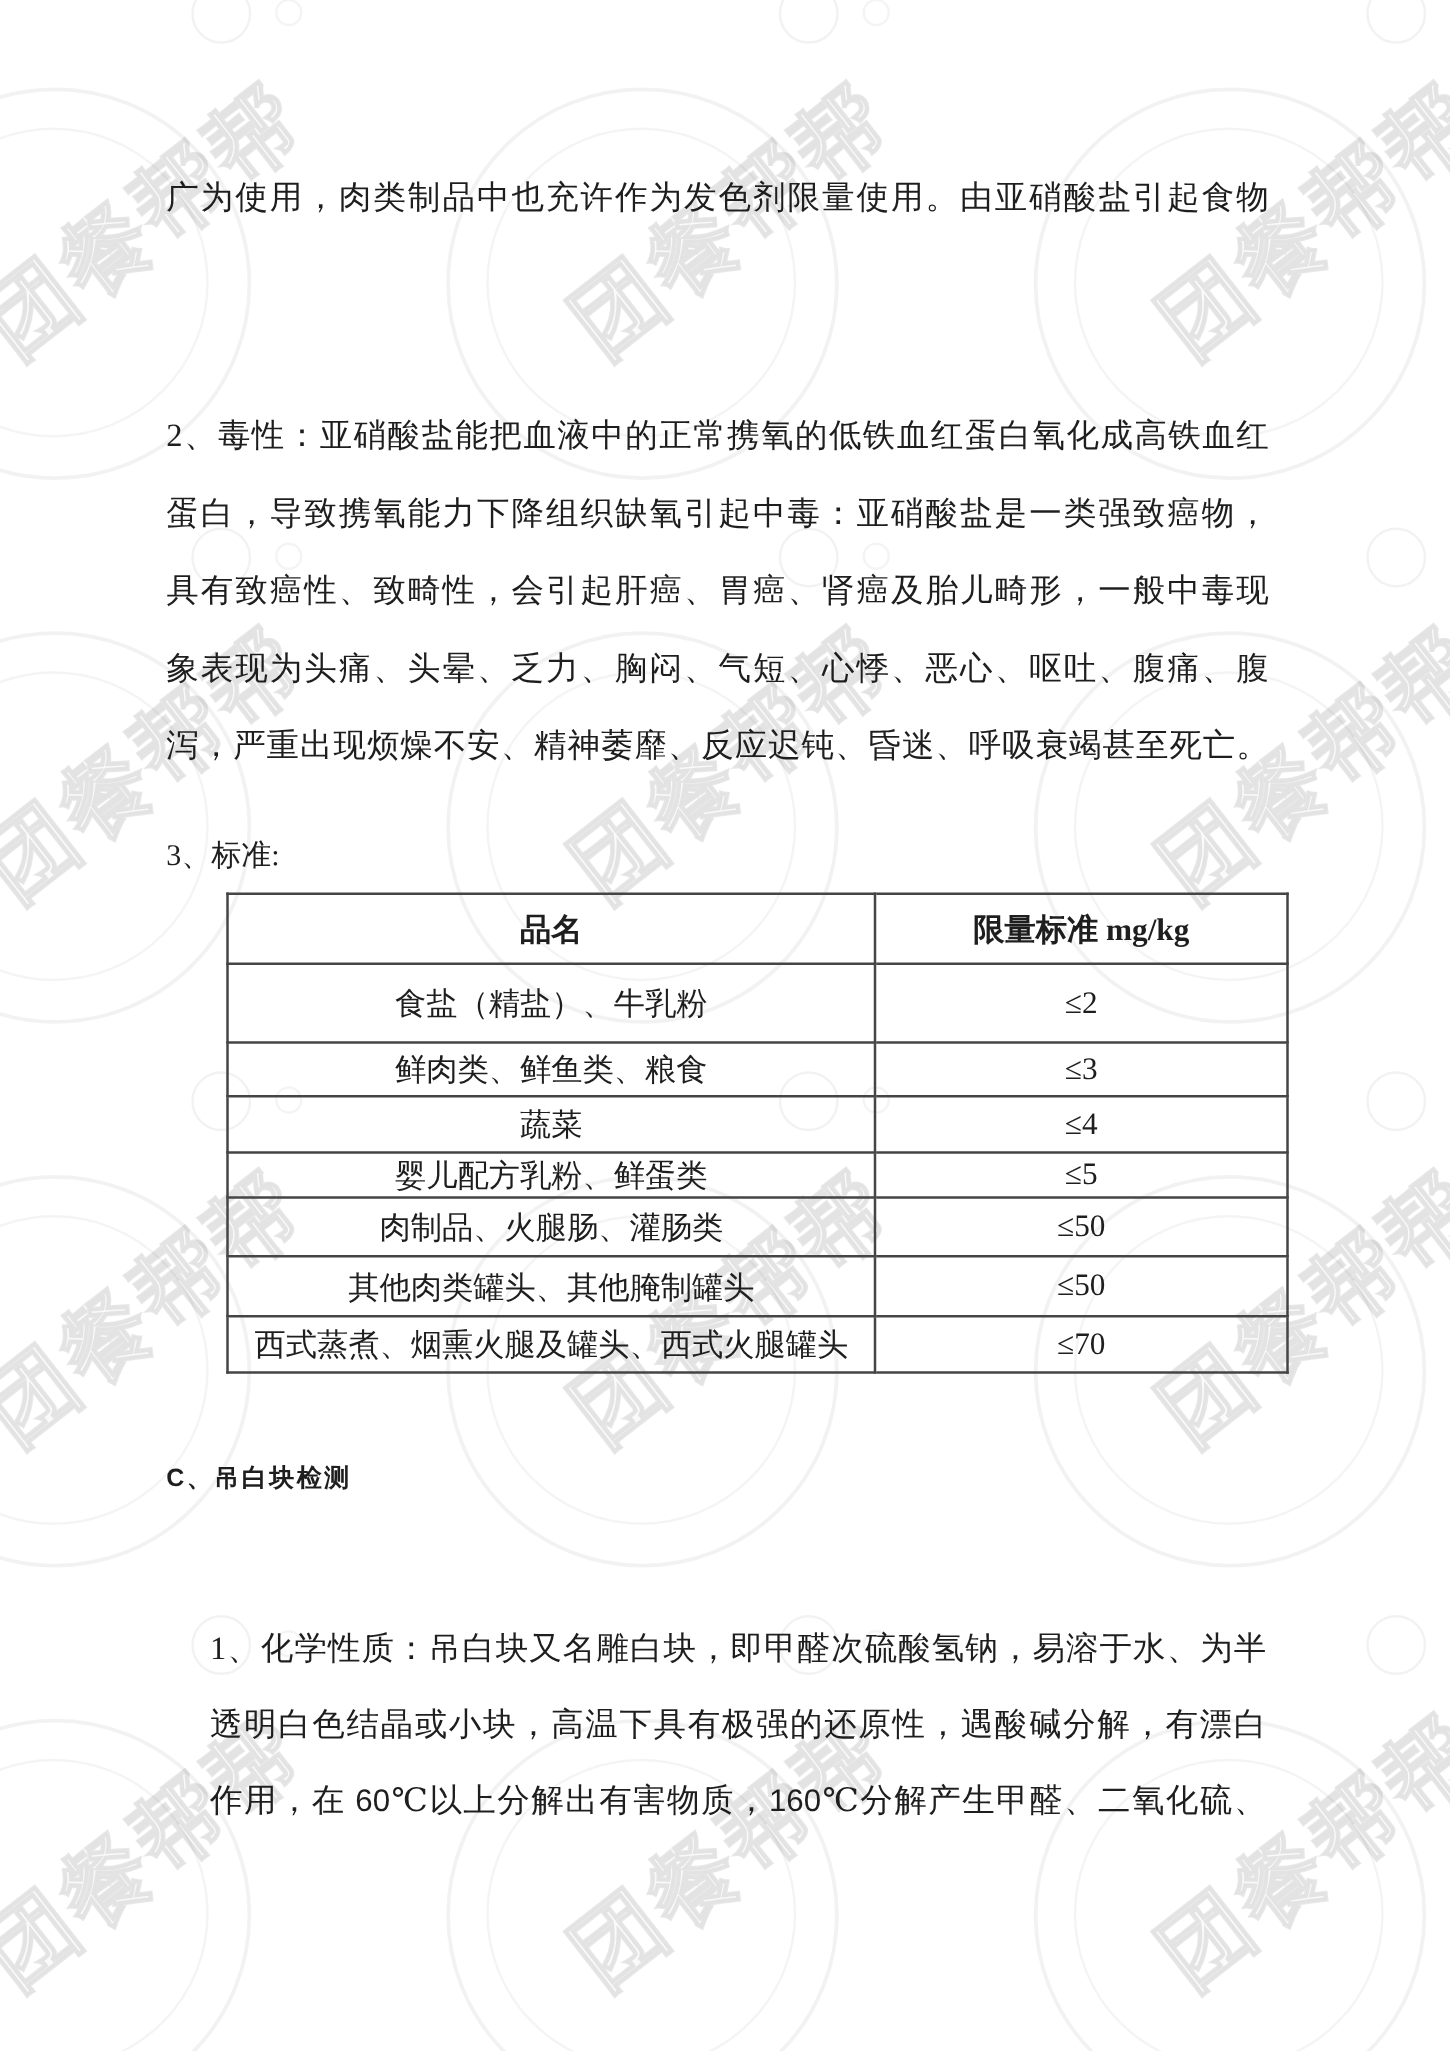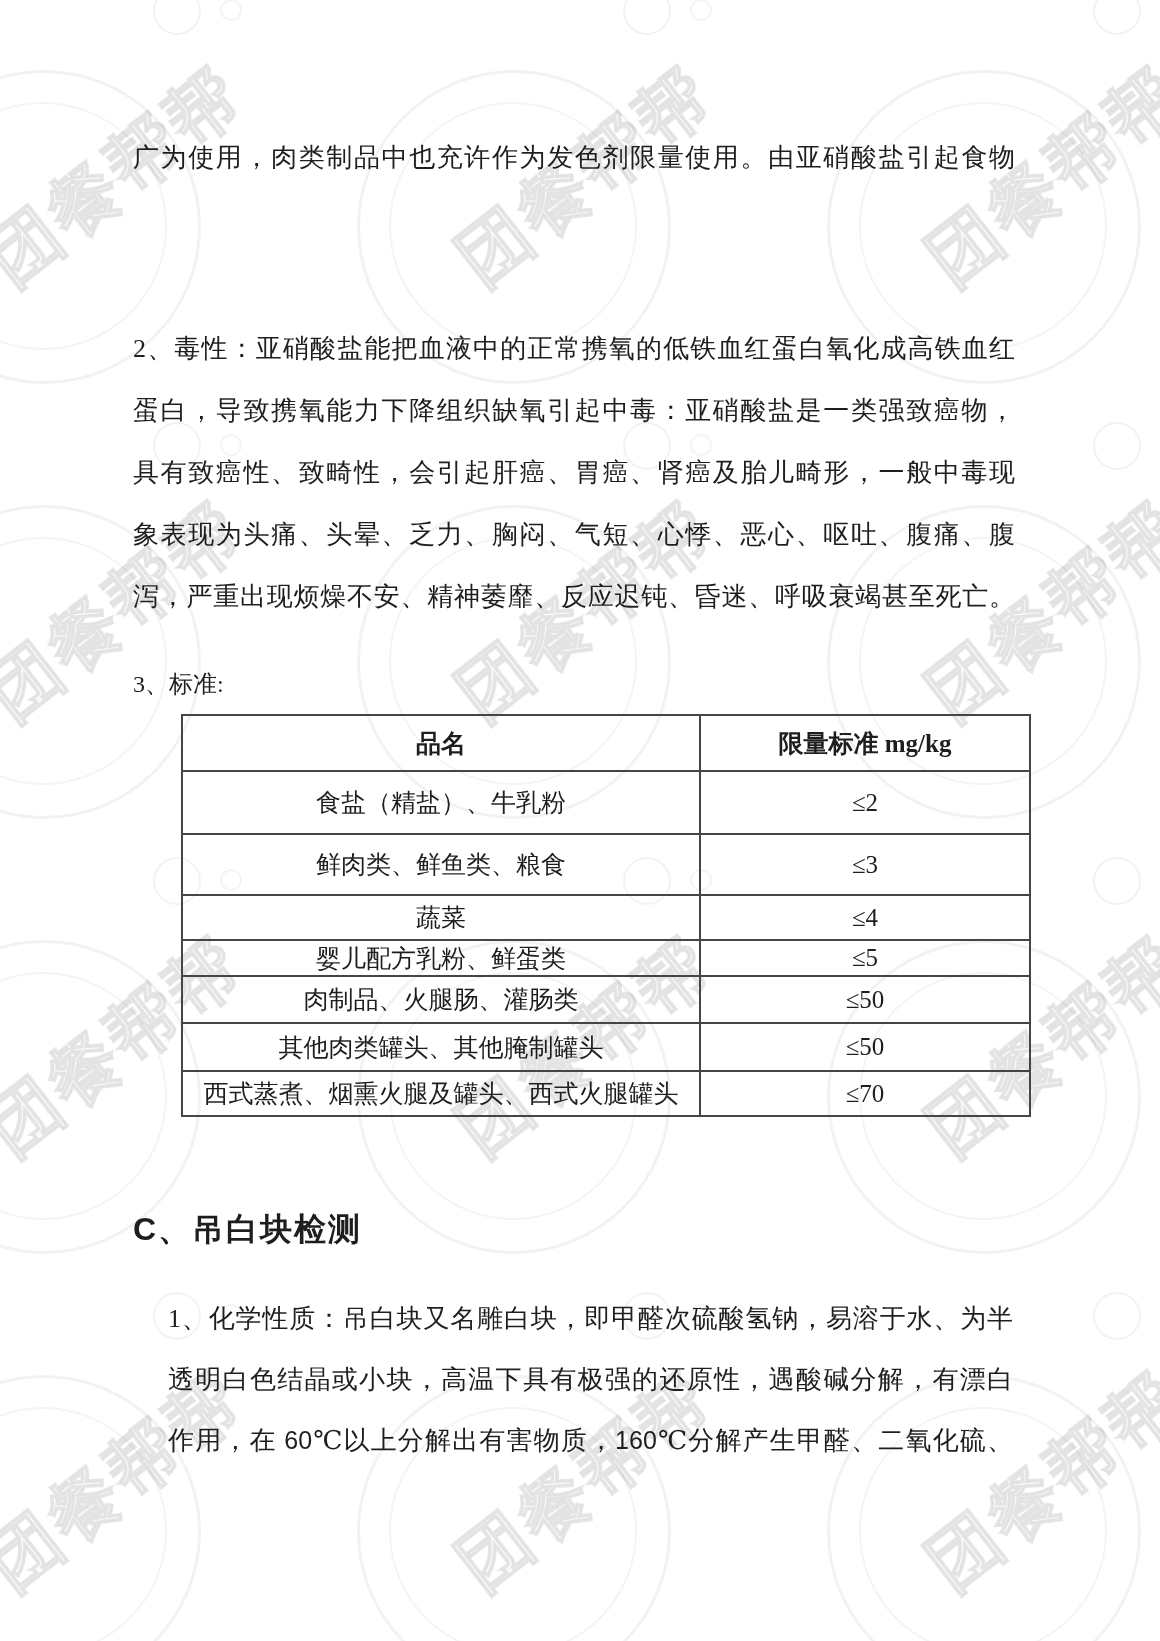--- a/index.html
+++ b/index.html
@@ -38,37 +38,37 @@
     -moz-text-align-last:justify;
     white-space:normal;
   }
   .p-body{left:133px;width:882px;font-size:26px;}
   #p1{top:125px;line-height:66px;}
   #p2{top:318px;line-height:62px;}
   #p4{left:168px;width:845px;top:1288px;line-height:61px;font-size:26px;}
   .num{font-family:"Liberation Sans","DejaVu Sans",sans-serif;font-size:25px;}
 
   .h-std{position:absolute;left:133px;top:668px;font-size:24px;}
-  .h-c{position:absolute;left:133px;top:1208px;font-size:32px;font-weight:bold;
+  .h-c{position:absolute;left:133px;top:1169px;font-size:20px;font-weight:bold;
     font-family:"Liberation Sans","DejaVu Sans",sans-serif;letter-spacing:2px;}
 
   
   table.limits{
     position:absolute;left:160px;top:714px;width:848px;
     border-collapse:collapse;table-layout:fixed;
     font-size:25px;color:#1e1e1e;background:transparent;margin-left:21px;
   }
   table.limits col.c1{width:518px;}
   table.limits col.c2{width:330px;}
   table.limits td,table.limits th{
     border:2px solid #454545;text-align:center;vertical-align:middle;
     padding:0;font-weight:normal;background:transparent;
   }
   table.limits th{font-weight:bold;}
-  tr.r0{height:56px;} tr.r1{height:63px;} tr.r2{height:61px;} tr.r3{height:45px;}
+  tr.r0{height:56px;} tr.r1{height:63px;} tr.r2{height:43px;} tr.r3{height:45px;}
   tr.r4{height:36px;} tr.r5{height:47px;} tr.r6{height:48px;} tr.r7{height:45px;}
 </style>
 </head>
 <body>
 
 <div class="page">
 
   <div class="wm-layer" id="wm-layer">
       <div class="stamp" style="left: -115px; top: -35px;">
         <div class="ring-lg"></div>

